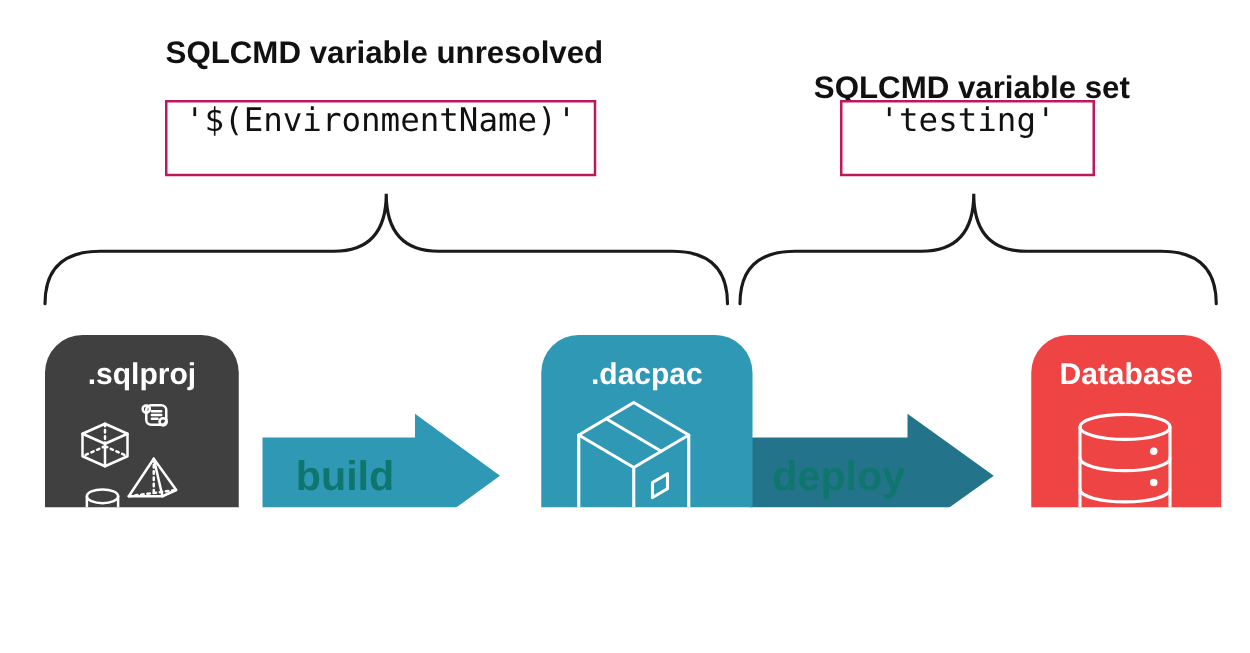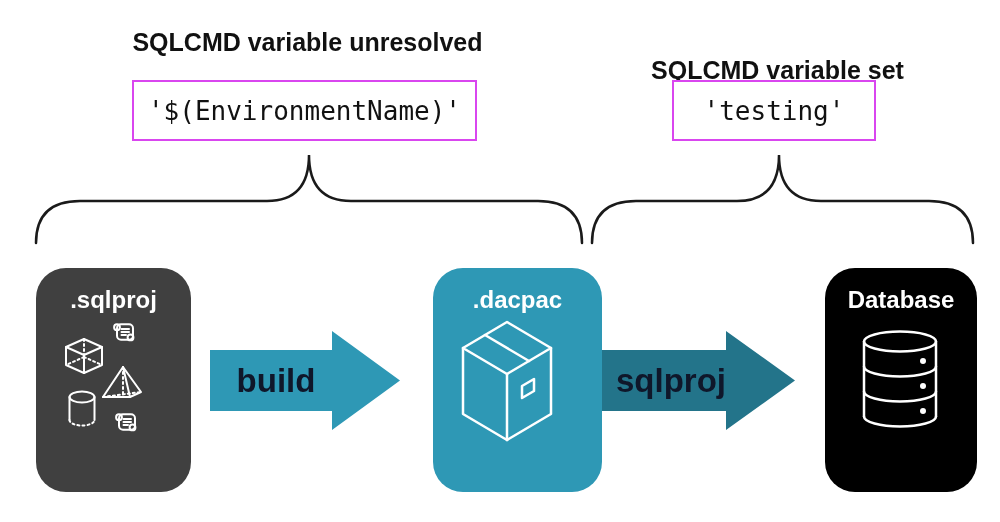--- a/index.html
+++ b/index.html
@@ -1,50 +1,50 @@
 <!DOCTYPE html>
 <html><head>
 <meta charset="utf-8">
 <style>
   html,body{margin:0;padding:0;background:#ffffff;}
   .canvas{
-    position:relative;width:1000px;height:522px;background:#ffffff;
+    position:relative;width:1000px;height:406px;background:#ffffff;
     font-family:"Liberation Sans",sans-serif;overflow:hidden;
   }
   .heading{
     position:absolute;top:26px;height:32px;
     font-size:25px;font-weight:bold;color:#111111;
     text-align:center;line-height:32px;letter-spacing:0;
   }
   #heading-left{left:110px;width:395px;}
   #heading-right{left:630px;width:295px;margin-top:28px;}
   .code-box{
     position:absolute;top:80px;height:57px;
-    border:2px solid #d946ef;background:#ffffff;
-    display:flex;align-items:center;justify-content:center;
+    border:2px solid #be185d;background:#ffffff;
+    display:flex;justify-content:center;
     font-family:"DejaVu Sans Mono","Liberation Mono",monospace;
     font-size:26px;color:#111111;white-space:pre;
   }
   #code-box-left{left:132px;width:341px;}
   #code-box-right{left:672px;width:200px;}
   .overlay{position:absolute;left:0;top:0;width:1000px;height:522px;}
   .card{
     position:absolute;top:268px;height:224px;border-radius:30px;
   }
   #card-sqlproj{left:36px;width:155px;background:#404040;}
   #card-dacpac{left:433px;width:149px;background:#2e98b5;padding-left:20px;}
-  #card-database{left:825px;width:152px;background:#000000;}
+  #card-database{left:825px;width:152px;background:#ef4444;}
   .card-title{
     position:absolute;left:0;top:18px;width:100%;text-align:center;
     font-size:24px;font-weight:bold;color:#ffffff;
   }
   .card-icon{position:absolute;}
   .arrow-label{
     position:absolute;top:350px;height:61px;line-height:61px;
-    text-align:center;font-size:33px;font-weight:bold;color:#0f172a;
+    text-align:center;font-size:33px;font-weight:bold;color:#0f766e;
   }
   #build-label{left:212px;width:128px;}
   #deploy-label{left:606px;width:130px;}
   svg{display:block;}
 </style>
 </head>
 <body>
 
 <div class="canvas">
 
@@ -61,21 +61,21 @@
   <svg class="overlay" viewBox="0 0 1000 522">
     <g fill="none" stroke="#1a1a1a" stroke-width="2.5" stroke-linecap="round">
       <path d="M 36,243 Q 36,201 80,201 L 267,201 Q 309,201 309,155 Q 309,201 351,201 L 538,201 Q 582,201 582,243"></path>
       <path d="M 592,243 Q 592,201 636,201 L 737,201 Q 779,201 779,155 Q 779,201 821,201 L 929,201 Q 973,201 973,243"></path>
     </g>
     <polygon fill="#2e98b5" points="210,350 332,350 332,331 400,380.5 332,430 332,411 210,411"></polygon>
     <polygon fill="#23748a" points="600,350 726,350 726,331 795,380.5 726,430 726,411 600,411"></polygon>
   </svg>
 
   <div class="arrow-label" id="build-label">build</div>
-  <div class="arrow-label" id="deploy-label">sqlproj</div>
+  <div class="arrow-label" id="deploy-label">deploy</div>
 
   <div class="card" id="card-sqlproj">
     <div class="card-title">.sqlproj</div>
     <svg class="card-icon" style="left:28px;top:54px;" width="90" height="118" viewBox="0 0 90 118" fill="none" stroke="#ffffff" stroke-width="2" stroke-linecap="round" stroke-linejoin="round">
 
       <g transform="translate(48,0)">
         <rect x="5" y="2.2" width="16" height="15.6" rx="4"></rect>
         <circle cx="5" cy="5.2" r="2.9"></circle>
         <circle cx="18.5" cy="15.4" r="2.9"></circle>
         <path d="M9.5 7 H17 M9.5 10 H17 M9.5 13 H14"></path>

